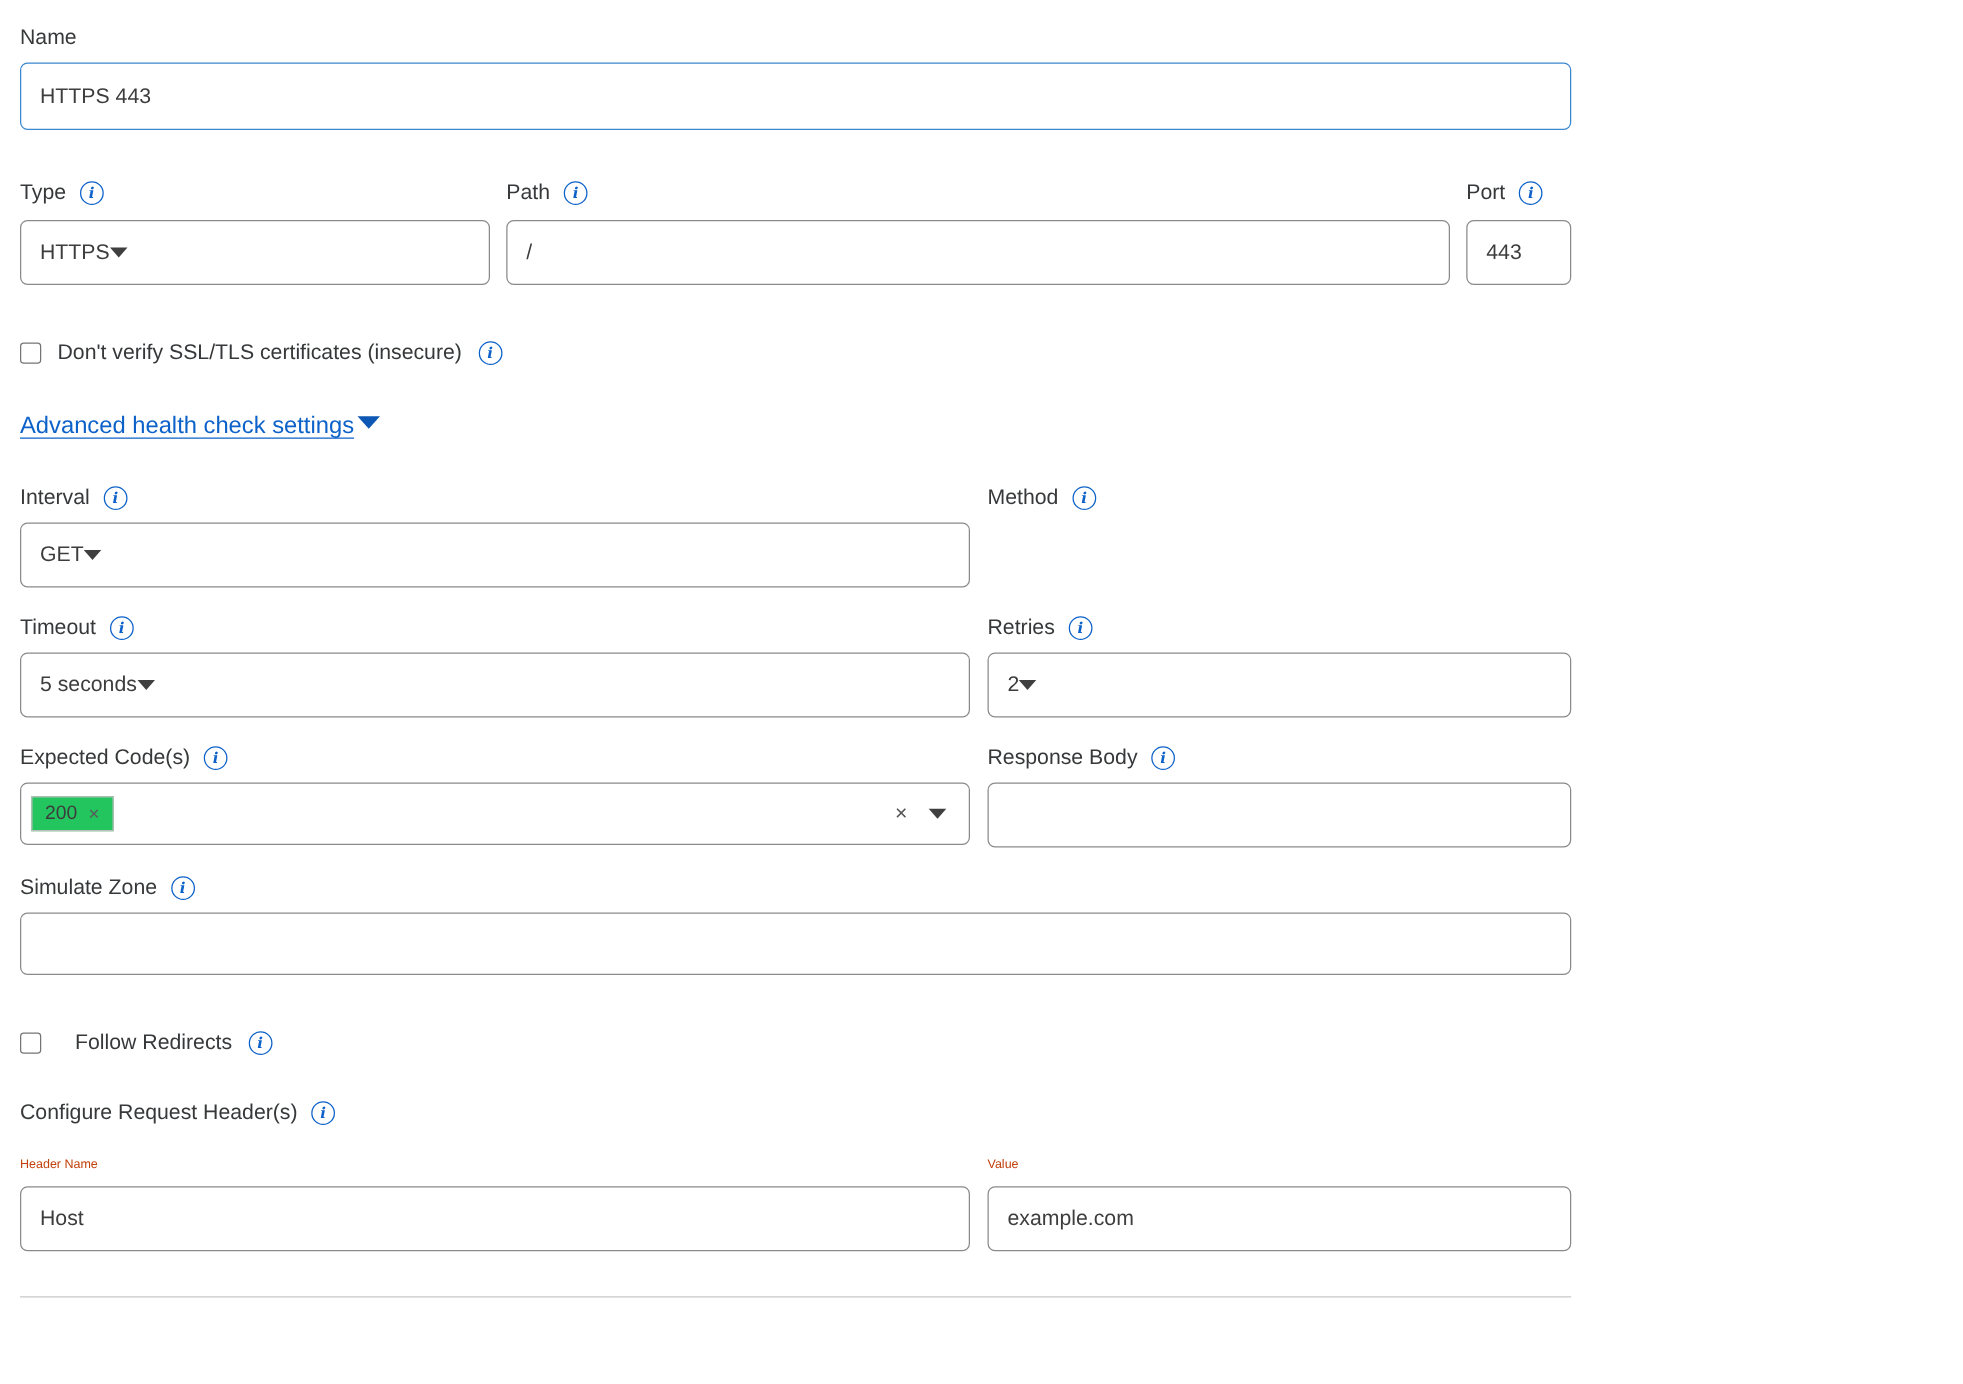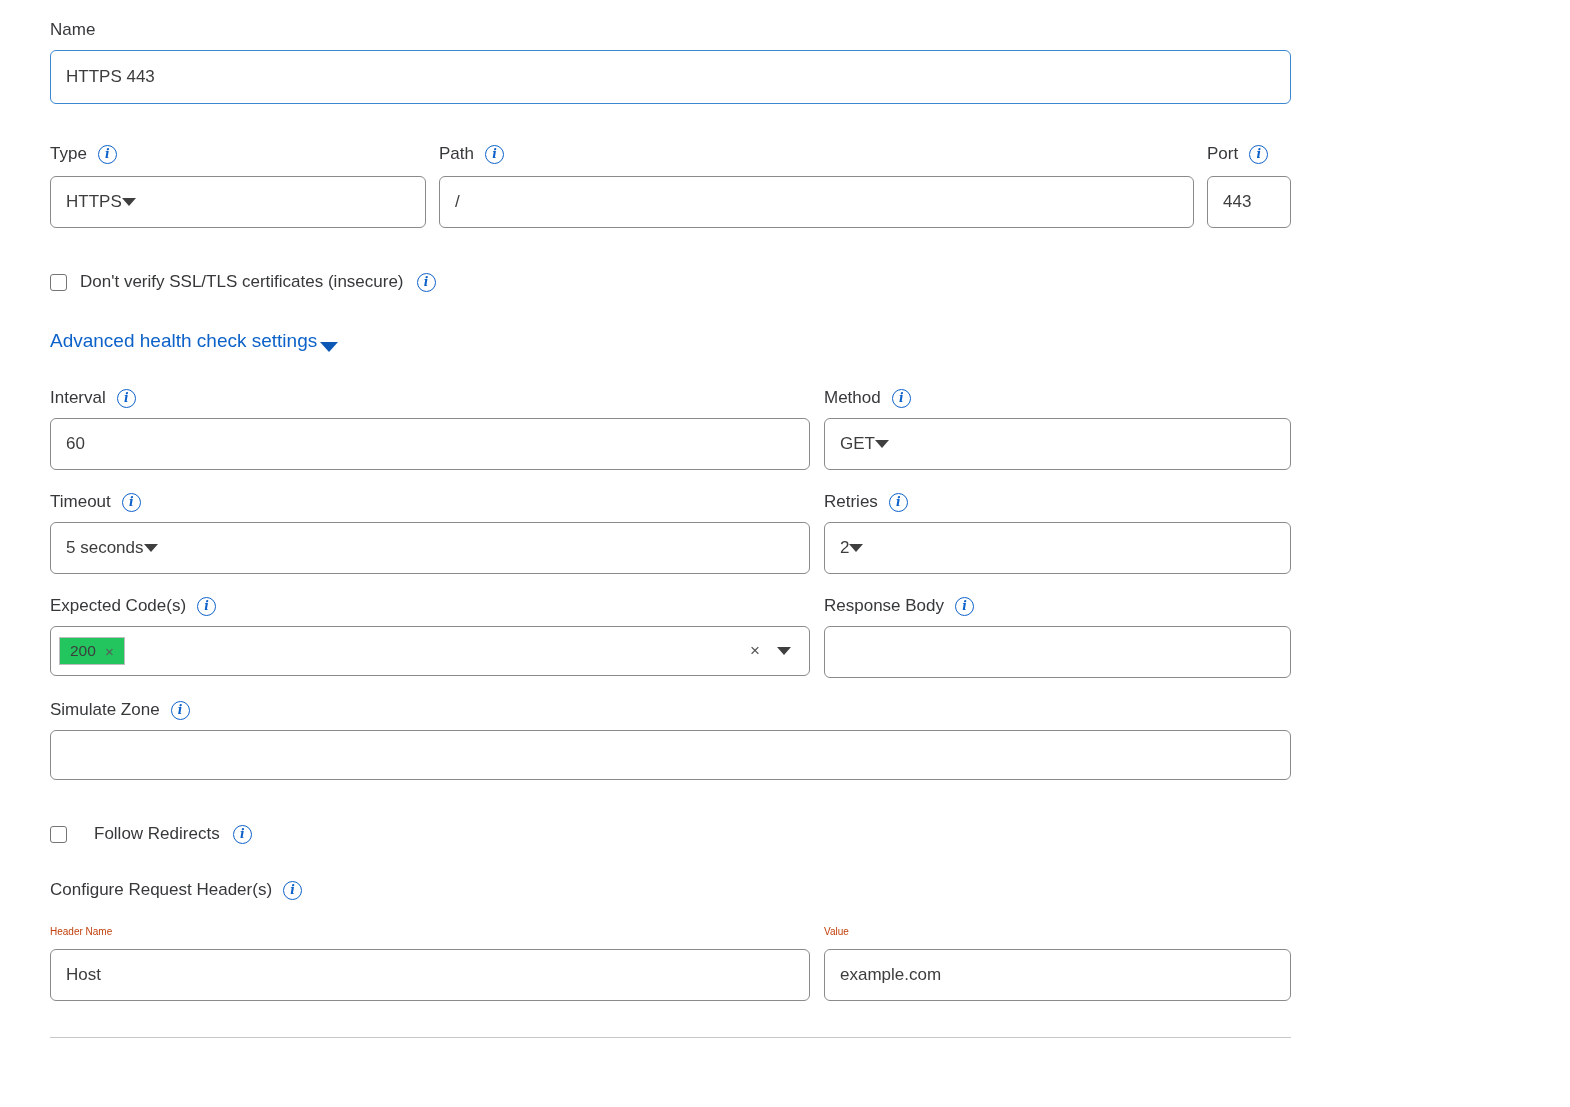--- a/index.html
+++ b/index.html
@@ -1,18 +1,18 @@
 <!DOCTYPE html>
 <html><head>
 <meta charset="utf-8">
 <style>
   * { box-sizing: border-box; margin: 0; padding: 0; }
   html, body { width: 1570px; height: 1107px; background: #ffffff; overflow: hidden; }
   body { font-family: "Liberation Sans", sans-serif; color: #36383a; }
-  .page { padding: 16px 25px 0 16px; width: 1282px; margin-left: 34px; }
+  .page { padding: 16px 25px 0 16px; width: 1282px; }
 
   
   .field-label {
     display: flex; align-items: center; gap: 11px;
     font-size: 17px; color: #36383a; margin-bottom: 10px;
   }
   .sub-label { font-size: 10px; color: #c2410c; margin-bottom: 12px; }
 
   
   .info-icon {
@@ -51,22 +51,22 @@
     appearance: none; -webkit-appearance: none;
     width: 17px; height: 17px; border: 1.6px solid #757575; border-radius: 3px;
     background: #fff; cursor: pointer; flex: none;
   }
   .checkbox-row { display: flex; align-items: center; font-size: 17px; color: #36383a; }
   .checkbox-row .cb-label { margin-left: 13px; margin-right: 13px; }
   .checkbox-row.wide-gap .cb-label { margin-left: 27px; text-align: right; }
 
   
   .blue-link {
-    color: #0d62c9; text-underline-offset: 4px;
-    font-size: 19px; cursor: pointer; display: inline-flex; align-items: flex-end;
+    color: #0d62c9; text-decoration: underline; text-underline-offset: 4px;
+    font-size: 19px; cursor: pointer; display: inline-flex; align-items: flex-start;
   }
   .blue-link .caret-down-blue {
     width: 0; height: 0; margin-left: 3px; margin-top: 3px;
     border-left: 9px solid transparent; border-right: 9px solid transparent;
     border-top: 10px solid #0d57b5;
   }
   .add-link { font-size: 17.5px; }
 
   
   .multiselect {
@@ -152,21 +152,20 @@
     <div class="field-label" style="margin-bottom:0">
       <span>Interval</span>
       <span class="info-icon">i</span>
     </div>
     <div class="field-label" style="margin-bottom:0">
       <span>Method</span>
       <span class="info-icon">i</span>
     </div>
   </div>
   <div class="row-2 mb-22">
-    <input class="text-input" type="text" value="60" style="">
     <div class="select-box">
       <span>GET</span>
       <span class="caret-down"></span>
     </div>
   </div>
 
   
   <div class="row-2 mb-10">
     <div class="field-label" style="margin-bottom:0">
       <span>Timeout</span>

